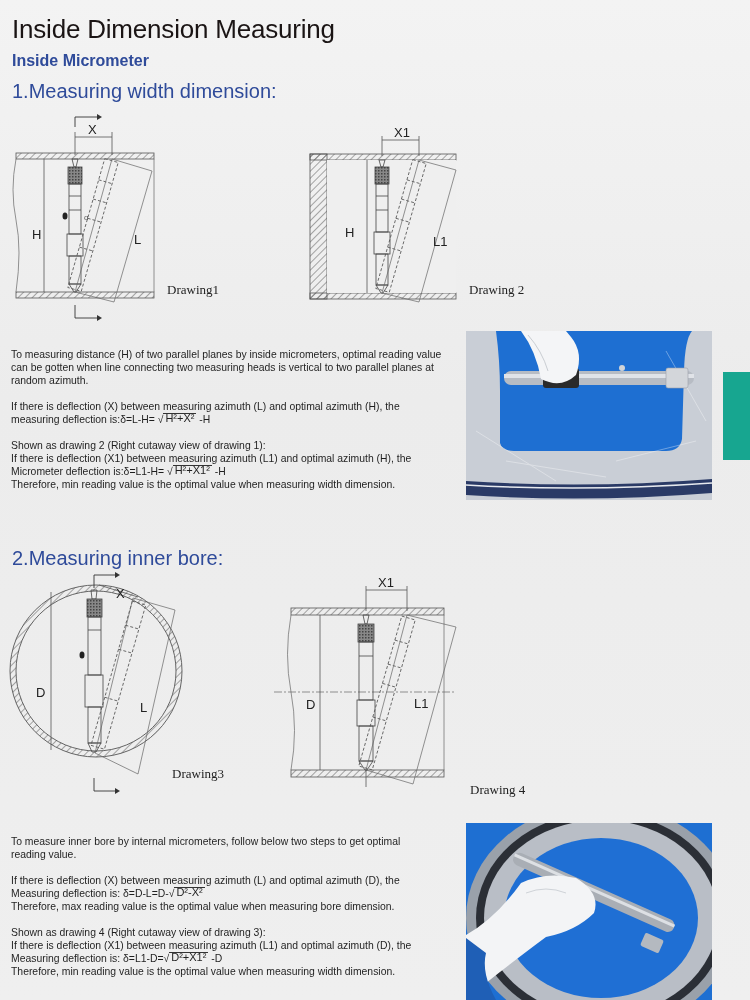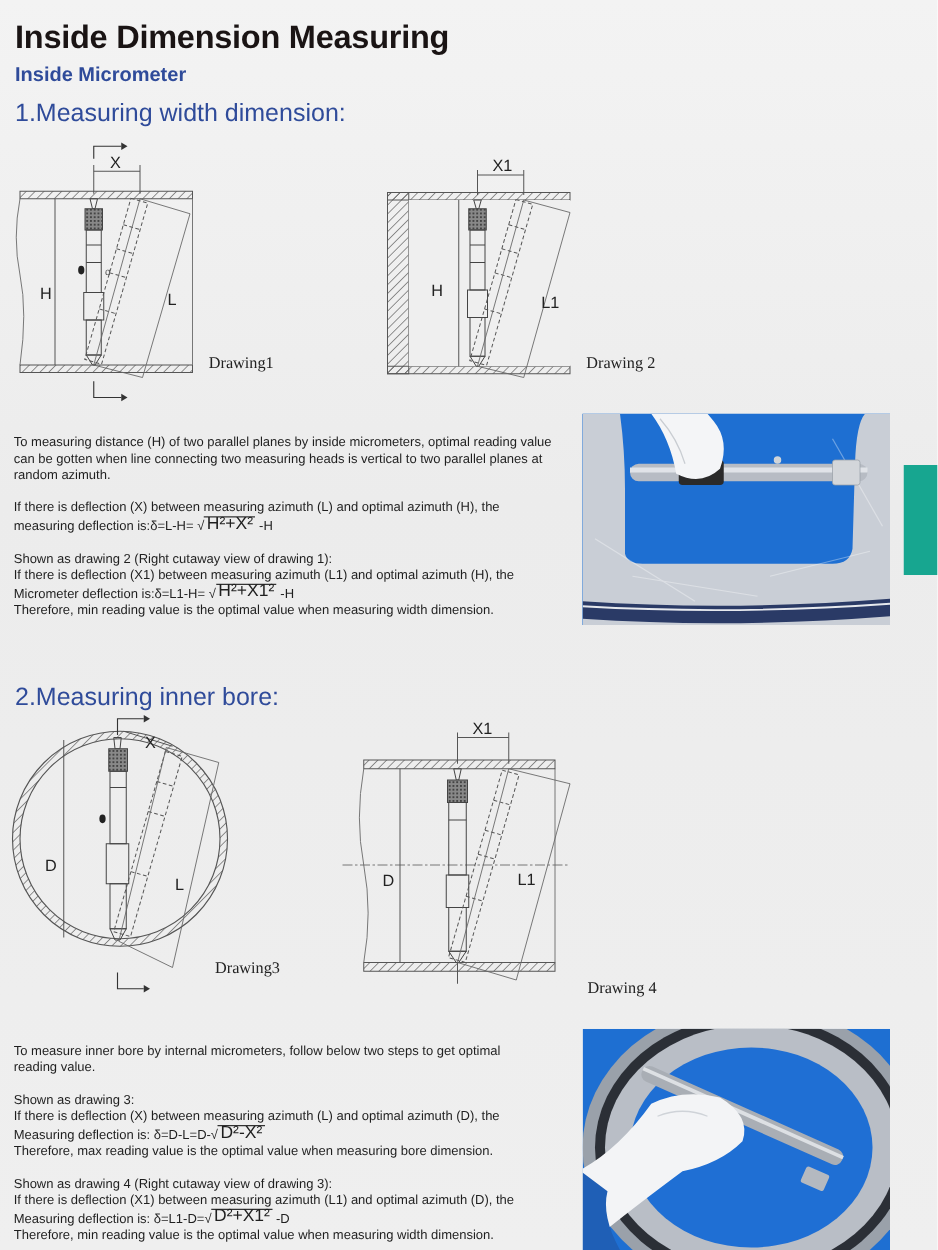--- a/index.html
+++ b/index.html
@@ -2,30 +2,30 @@
 <html><head>
   <meta charset="utf-8">
   <style>
     html, body { margin: 0; padding: 0; }
     body {
       width: 750px; height: 1000px; overflow: hidden; position: relative;
       background: linear-gradient(180deg, #f3f3f3 0%, #ececec 40%, #efefef 100%);
       font-family: "Liberation Sans", sans-serif; color: #1a1a1a;
     }
     .abs { position: absolute; }
-    .title { left: 12px; top: 14px; font-size: 26px; font-weight: bold; color: #1a1414; letter-spacing: -0.2px; }
+    .title { left: 12px; top: 14px; font-size: 26px; font-weight: normal; color: #1a1414; letter-spacing: -0.2px; }
     .subtitle { left: 12px; top: 52px; font-size: 16px; font-weight: bold; color: #2f4b9a; }
     .section { font-size: 20px; color: #2f4b9a; }
     .para { font-size: 10.4px; line-height: 13px; color: #1f1f1f; }
     .para p { margin: 0; }
     .gap { height: 13px; }
     .dlabel { font-size: 13px; color: #222; font-family: Liberation Serif, serif; }
     .photo { overflow: hidden; }
     .tab { left: 723px; top: 372px; width: 27px; height: 88px; background: #17a690; }
-    .sqrt { display: inline-block; border-top: 1px solid #333; font-size: 14px; padding: 0 2px; line-height: 9px; vertical-align: 1px; }
+    .sqrt { display: inline-block; border-top: 1px solid #333; font-size: 11px; padding: 0 2px; line-height: 9px; vertical-align: 1px; }
     svg text { font-family: "Liberation Sans", sans-serif; }
   </style>
 </head>
 <body>
 
 <div class="abs title">Inside Dimension Measuring</div>
 <div class="abs subtitle">Inside Micrometer</div>
 <div class="abs section" style="left:12px; top:80px;">1.Measuring width dimension:</div>
 
 <svg class="abs" style="left:0; top:110px;" width="260" height="215">
@@ -212,21 +212,20 @@
   </g>
   <polygon points="147,50 196,62 153,219 106,205" fill="none" stroke="#666" stroke-width="0.7"></polygon>
   <text x="154" y="143" font-size="13" fill="#222">L1</text>
 </svg>
 <div class="abs dlabel" style="left:470px; top:766px;margin-top:16px;">Drawing 4</div>
 
 <div class="abs para" style="left:11px; top:819px; width:440px;margin-top:16px;">
   <p>To measure inner bore by internal micrometers, follow below two steps to get optimal</p>
   <p>reading value.</p>
   <div class="gap"></div>
-  <p>Shown as drawing 3:</p>
   <p>If there is deflection (X) between measuring azimuth (L) and optimal azimuth (D), the</p>
   <p><span>Measuring deflection is: δ=D-L=D-</span>√<span class="sqrt">D²-X²</span><span></span></p>
   <p>Therefore, max reading value is the optimal value when measuring bore dimension.</p>
   <div class="gap"></div>
   <p>Shown as drawing 4 (Right cutaway view of drawing 3):</p>
   <p>If there is deflection (X1) between measuring azimuth (L1) and optimal azimuth (D), the</p>
   <p><span>Measuring deflection is: δ=L1-D=</span>√<span class="sqrt">D²+X1²</span><span> -D</span></p>
   <p>Therefore, min reading value is the optimal value when measuring width dimension.</p>
 </div>
 

